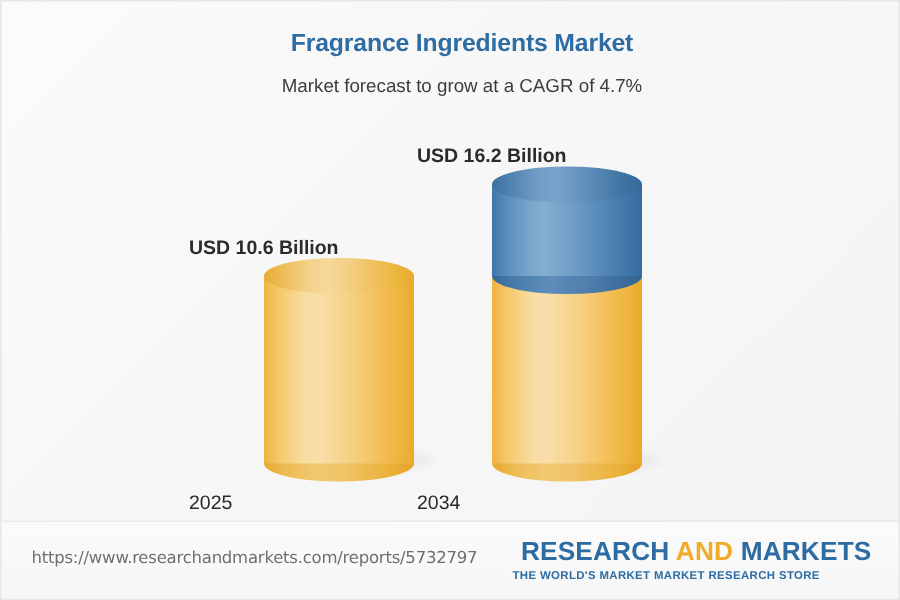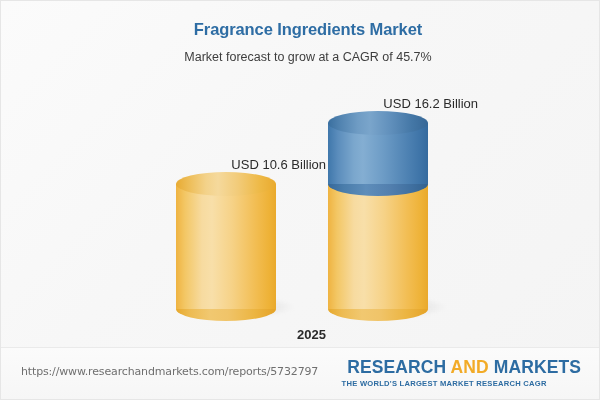--- a/index.html
+++ b/index.html
@@ -59,34 +59,34 @@
 
   .bar-group {
     position: absolute;
     bottom: 40px;
   }
 
   .value-label {
     position: absolute;
     width: 200px;
     left: -50px;
-    text-align: right;
+    text-align: left;
+    font-size: 13px;
+    font-weight: bold;
+    color: #2b2b2b;
+    white-space: nowrap;
+  }
+
+  .cat-label {
+    position: absolute;
+    width: 200px;
+    left: -50px;
+    text-align: left;
     font-size: 13px;
     font-weight: normal;
-    color: #2b2b2b;
-    white-space: nowrap;
-  }
-
-  .cat-label {
-    position: absolute;
-    width: 200px;
-    left: -50px;
-    text-align: right;
-    font-size: 13px;
-    font-weight: bold;
     color: #2b2b2b;
   }
 
   
   .cyl {
     position: absolute;
     bottom: 0;
     width: 100px;
   }
   .cyl-shadow {
@@ -208,21 +208,21 @@
     white-space: nowrap;
   }
 </style>
 </head>
 <body>
 
 <div class="card">
 
   <div class="header">
     <div class="chart-title">Fragrance Ingredients Market</div>
-    <div class="chart-subtitle">Market forecast to grow at a CAGR of 45.7%</div>
+    <div class="chart-subtitle">Market forecast to grow at a CAGR of 4.7%</div>
   </div>
 
   <div class="plot">
 
     <div class="bar-group" style="left:175px; width:116px; height:125px;">
       <div class="value-label" style="bottom:137px;">USD 10.6 Billion</div>
       <div class="cyl" style="height:125px;">
         <div class="cyl-shadow"></div>
         <div class="seg gold" style="bottom:0; height:125px;">
           <div class="seg-bottom" style="bottom:-12px;"></div>
@@ -240,25 +240,26 @@
         <div class="seg gold" style="bottom:0; height:125px;">
           <div class="seg-bottom" style="bottom:-12px;"></div>
           <div class="seg-body"></div>
         </div>
         <div class="seg blue" style="bottom:125px; height:61px;">
           <div class="seg-bottom" style="bottom:-12px;"></div>
           <div class="seg-body"></div>
           <div class="seg-top" style="top:-12px;"></div>
         </div>
       </div>
+      <div class="cat-label" style="bottom:-33px;">2034</div>
     </div>
 
   </div>
 
   <div class="footer">
     <div class="footer-url">https://www.researchandmarkets.com/reports/5732797</div>
     <div class="logo">
       <div class="logo-main"><span>RESEARCH </span><span class="logo-and">AND</span><span> MARKETS</span></div>
-      <div class="logo-tag">THE WORLD'S LARGEST MARKET RESEARCH CAGR</div>
+      <div class="logo-tag">THE WORLD'S MARKET MARKET RESEARCH STORE</div>
     </div>
   </div>
 
 </div>
 
 </body></html>

